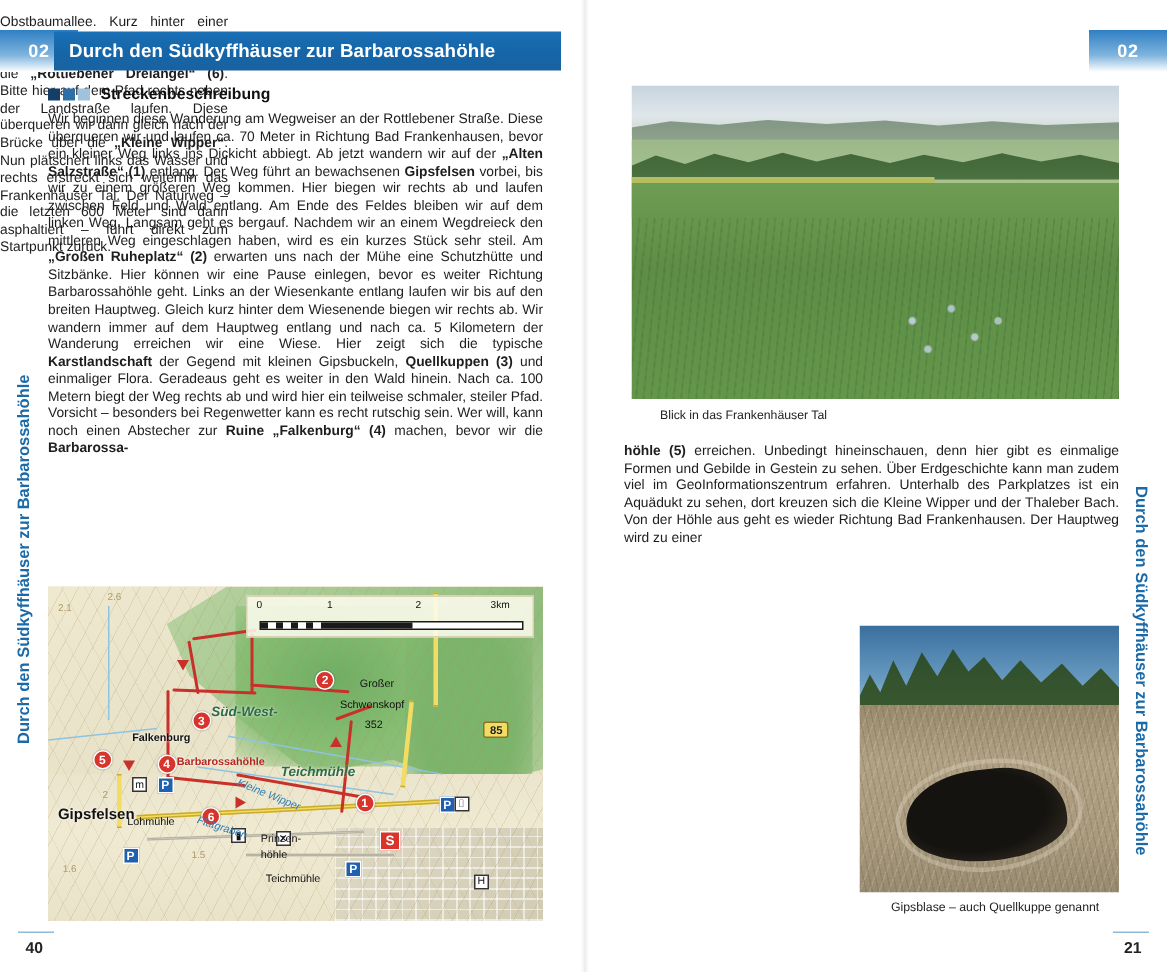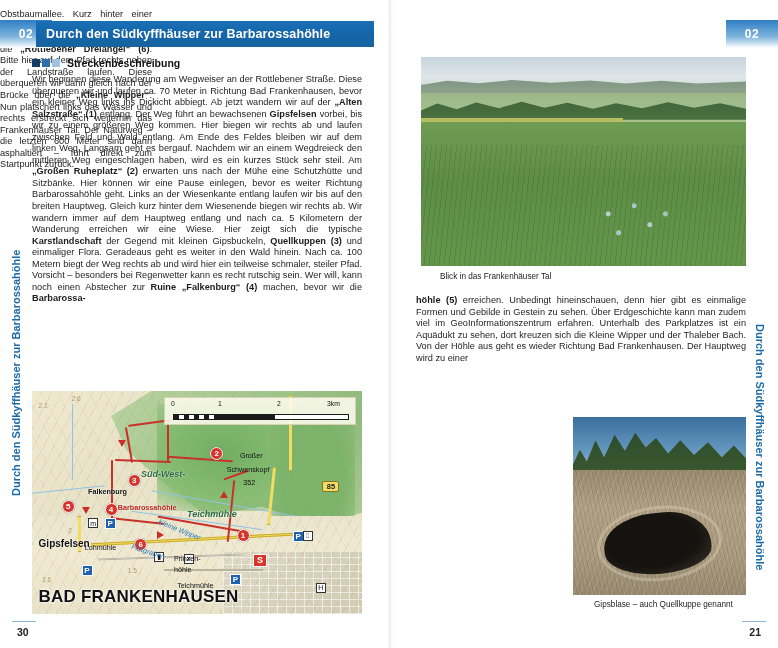--- a/index.html
+++ b/index.html
@@ -316,21 +316,20 @@
     <div class="m-p" style="left:15%;top:78%;">P</div>
     <div class="m-p" style="left:60%;top:82%;">P</div>
     <div class="m-p" style="left:79%;top:63%;">P</div>
     <div class="m-sq-sym" style="left:17%;top:57%;">m</div>
     <div class="m-sq-sym" style="left:46%;top:73%;">✕</div>
     <div class="m-sq-sym" style="left:37%;top:72%;">▮</div>
     <div class="m-sq-sym" style="left:82%;top:63%;">⌷</div>
     <div class="m-sq-sym" style="left:86%;top:86%;">H</div>
     <div class="m-road-shield" style="left:88%;top:24%;margin-top:36px;">85</div>
 
-    <div class="m-label city" style="left:2%;top:88%;">BAD FRANKENHAUSEN</div>
     <div class="m-label town" style="left:2%;top:66%;">Gipsfelsen</div>
     <div class="m-label" style="left:17%;top:43%;font-weight:bold;text-shadow:0 0 2px #fff;">Falkenburg</div>
     <div class="m-label red" style="left:26%;top:50%;">Barbarossahöhle</div>
     <div class="m-label green" style="left:33%;top:35%;font-size:9px;">Süd-West-</div>
     <div class="m-label green" style="left:47%;top:53%;font-size:9px;">Teichmühle</div>
     <div class="m-label" style="left:63%;top:27%;">Großer</div>
     <div class="m-label" style="left:59%;top:33%;">Schwenskopf</div>
     <div class="m-label" style="left:64%;top:39%;">352</div>
     <div class="m-label" style="left:43%;top:73%;">Prinzen-</div>
     <div class="m-label" style="left:43%;top:78%;">höhle</div>
@@ -354,17 +353,17 @@
         <div class="m-scale-fill-b"></div>
       </div>
     </div>
   </div>
 
   <div class="side-tab left">Durch den Südkyffhäuser zur Barbarossahöhle</div>
   <div class="side-tab right">Durch den Südkyffhäuser zur Barbarossahöhle</div>
 
   <div class="pnum-rule left"></div>
   <div class="pnum-rule right"></div>
-  <div class="pnum left">30</div>
+  <div class="pnum left">40</div>
   <div class="pnum right">21</div>
 
   <div class="gutter"></div>
 </div>
 
 </body></html>

